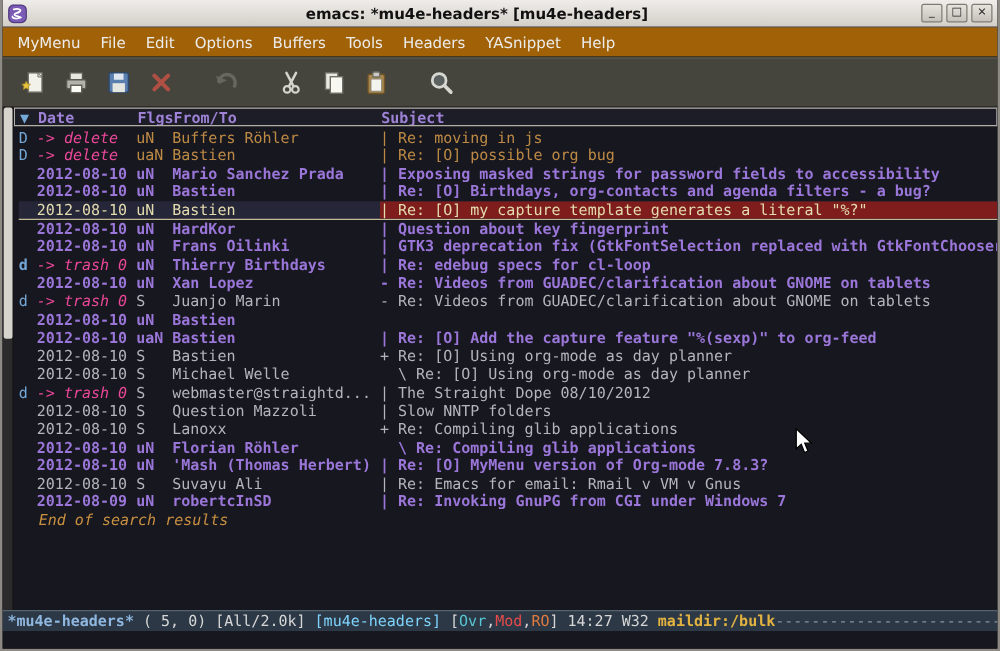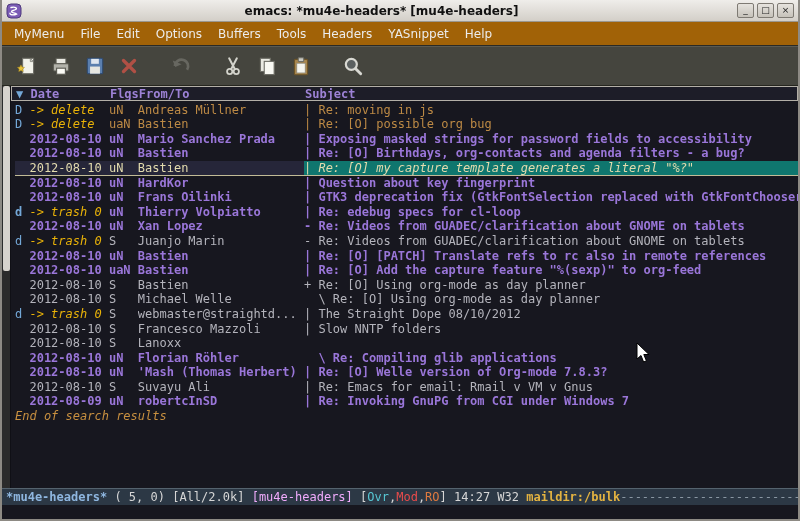--- a/index.html
+++ b/index.html
@@ -46,31 +46,31 @@
   .rows{flex:none;padding-left:4px;padding-top:2px;}
   .row{display:flex;height:14.6px;line-height:14.6px;white-space:pre;overflow:hidden;}
   .c-mark{width:2ch;flex:none;color:#74a8d8;}
   .c-date{width:11ch;flex:none;}
   .c-flags{width:4ch;flex:none;}
   .c-from{width:23ch;flex:none;overflow:hidden;}
   .c-subj{flex:1;overflow:hidden;}
   .row.unread{color:#9a76d9;font-weight:bold;}
   .row.read{color:#b4b4bc;}
   .row.deleted{color:#bd8a45;}
-  .row.deleted .c-date,.c-date.action{color:#eab308;font-style:italic;font-weight:normal;}
+  .row.deleted .c-date,.c-date.action{color:#ec4899;font-style:italic;font-weight:normal;}
   .row.current{color:#e3dbae;background:#262639;border-bottom:1px solid #c2bb96;}
-  .row.current .c-subj{background:#0f766e;font-style:italic;}
-  .end-line{padding-left:4px;margin-top:0;color:#c89040;font-style:italic;height:14.6px;line-height:14.6px;}
+  .row.current .c-subj{background:#7f1d1d;}
+  .end-line{padding-left:20px;margin-top:0;color:#c89040;font-style:italic;height:14.6px;line-height:14.6px;}
   
   .modeline{height:17px;flex:none;background:#2c3845;border-top:1px solid #55636e;
     font-family:"DejaVu Sans Mono",monospace;font-size:12px;line-height:16px;
     display:flex;padding:0 4px;white-space:pre;overflow:hidden;color:#d6d6d6;}
   .ml-buffer{color:#8fb7e0;font-weight:bold;text-align:right;}
   .ml-plain{color:#d6d6d6;}
-  .ml-mode{color:#f0abfc;}
+  .ml-mode{color:#7dd3fc;}
   .ml-ovr{color:#57c7d4;}
   .ml-mod{color:#e84b4b;font-weight:normal;}
   .ml-ro{color:#e07a3f;}
   .ml-folder{color:#e3b341;font-weight:bold;}
   .ml-dashes{color:#8a97a3;}
   .echo-area{height:14px;flex:none;background:#17171f;}
   
   .mouse-cursor{position:absolute;left:634px;top:342px;pointer-events:none;}
 </style>
 </head>
@@ -190,39 +190,39 @@
     </div>
     <div class="buffer">
       <div class="header-line row">
         <span class="c-mark">▼</span>
         <span class="c-date">Date</span>
         <span class="c-flags">Flgs</span>
         <span class="c-from">From/To</span>
         <span class="c-subj">Subject</span>
       </div>
       <div class="rows" id="rows">
-          <div class="row deleted"><span class="c-mark">D</span><span class="c-date action">-&gt; delete</span><span class="c-flags">uN</span><span class="c-from">Andreas Müllner</span><span class="c-subj">| Re: moving in js</span></div>
+          <div class="row deleted"><span class="c-mark">D</span><span class="c-date action">-&gt; delete</span><span class="c-flags">uN</span><span class="c-from">Buffers Röhler</span><span class="c-subj">| Re: moving in js</span></div>
           <div class="row deleted"><span class="c-mark">D</span><span class="c-date action">-&gt; delete</span><span class="c-flags">uaN</span><span class="c-from">Bastien</span><span class="c-subj">| Re: [O] possible org bug</span></div>
           <div class="row unread"><span class="c-mark"></span><span class="c-date">2012-08-10</span><span class="c-flags">uN</span><span class="c-from">Mario Sanchez Prada</span><span class="c-subj">| Exposing masked strings for password fields to accessibility</span></div>
           <div class="row unread"><span class="c-mark"></span><span class="c-date">2012-08-10</span><span class="c-flags">uN</span><span class="c-from">Bastien</span><span class="c-subj">| Re: [O] Birthdays, org-contacts and agenda filters - a bug?</span></div>
           <div class="row current"><span class="c-mark"></span><span class="c-date">2012-08-10</span><span class="c-flags">uN</span><span class="c-from">Bastien</span><span class="c-subj">| Re: [O] my capture template generates a literal "%?"</span></div>
           <div class="row unread"><span class="c-mark"></span><span class="c-date">2012-08-10</span><span class="c-flags">uN</span><span class="c-from">HardKor</span><span class="c-subj">| Question about key fingerprint</span></div>
           <div class="row unread"><span class="c-mark"></span><span class="c-date">2012-08-10</span><span class="c-flags">uN</span><span class="c-from">Frans Oilinki</span><span class="c-subj">| GTK3 deprecation fix (GtkFontSelection replaced with GtkFontChooser)</span></div>
-          <div class="row unread"><span class="c-mark">d</span><span class="c-date action">-&gt; trash 0</span><span class="c-flags">uN</span><span class="c-from">Thierry Volpiatto</span><span class="c-subj">| Re: edebug specs for cl-loop</span></div>
+          <div class="row unread"><span class="c-mark">d</span><span class="c-date action">-&gt; trash 0</span><span class="c-flags">uN</span><span class="c-from">Thierry Birthdays</span><span class="c-subj">| Re: edebug specs for cl-loop</span></div>
           <div class="row unread"><span class="c-mark"></span><span class="c-date">2012-08-10</span><span class="c-flags">uN</span><span class="c-from">Xan Lopez</span><span class="c-subj">- Re: Videos from GUADEC/clarification about GNOME on tablets</span></div>
           <div class="row read"><span class="c-mark">d</span><span class="c-date action">-&gt; trash 0</span><span class="c-flags">S</span><span class="c-from">Juanjo Marin</span><span class="c-subj">- Re: Videos from GUADEC/clarification about GNOME on tablets</span></div>
-          <div class="row unread"><span class="c-mark"></span><span class="c-date">2012-08-10</span><span class="c-flags">uN</span><span class="c-from">Bastien</span><span class="c-subj">| Re: [O] [PATCH] Translate refs to rc also in remote references</span></div>
+          <div class="row unread"><span class="c-mark"></span><span class="c-date">2012-08-10</span><span class="c-flags">uN</span><span class="c-from">Bastien</span></div>
           <div class="row unread"><span class="c-mark"></span><span class="c-date">2012-08-10</span><span class="c-flags">uaN</span><span class="c-from">Bastien</span><span class="c-subj">| Re: [O] Add the capture feature "%(sexp)" to org-feed</span></div>
           <div class="row read"><span class="c-mark"></span><span class="c-date">2012-08-10</span><span class="c-flags">S</span><span class="c-from">Bastien</span><span class="c-subj">+ Re: [O] Using org-mode as day planner</span></div>
           <div class="row read"><span class="c-mark"></span><span class="c-date">2012-08-10</span><span class="c-flags">S</span><span class="c-from">Michael Welle</span><span class="c-subj">  \ Re: [O] Using org-mode as day planner</span></div>
           <div class="row read"><span class="c-mark">d</span><span class="c-date action">-&gt; trash 0</span><span class="c-flags">S</span><span class="c-from">webmaster@straightd...</span><span class="c-subj">| The Straight Dope 08/10/2012</span></div>
-          <div class="row read"><span class="c-mark"></span><span class="c-date">2012-08-10</span><span class="c-flags">S</span><span class="c-from">Francesco Mazzoli</span><span class="c-subj">| Slow NNTP folders</span></div>
-          <div class="row read"><span class="c-mark"></span><span class="c-date">2012-08-10</span><span class="c-flags">S</span><span class="c-from">Lanoxx</span></div>
+          <div class="row read"><span class="c-mark"></span><span class="c-date">2012-08-10</span><span class="c-flags">S</span><span class="c-from">Question Mazzoli</span><span class="c-subj">| Slow NNTP folders</span></div>
+          <div class="row read"><span class="c-mark"></span><span class="c-date">2012-08-10</span><span class="c-flags">S</span><span class="c-from">Lanoxx</span><span class="c-subj">+ Re: Compiling glib applications</span></div>
           <div class="row unread"><span class="c-mark"></span><span class="c-date">2012-08-10</span><span class="c-flags">uN</span><span class="c-from">Florian Röhler</span><span class="c-subj">  \ Re: Compiling glib applications</span></div>
-          <div class="row unread"><span class="c-mark"></span><span class="c-date">2012-08-10</span><span class="c-flags">uN</span><span class="c-from">'Mash (Thomas Herbert)</span><span class="c-subj">| Re: [O] Welle version of Org-mode 7.8.3?</span></div>
+          <div class="row unread"><span class="c-mark"></span><span class="c-date">2012-08-10</span><span class="c-flags">uN</span><span class="c-from">'Mash (Thomas Herbert)</span><span class="c-subj">| Re: [O] MyMenu version of Org-mode 7.8.3?</span></div>
           <div class="row read"><span class="c-mark"></span><span class="c-date">2012-08-10</span><span class="c-flags">S</span><span class="c-from">Suvayu Ali</span><span class="c-subj">| Re: Emacs for email: Rmail v VM v Gnus</span></div>
           <div class="row unread"><span class="c-mark"></span><span class="c-date">2012-08-09</span><span class="c-flags">uN</span><span class="c-from">robertcInSD</span><span class="c-subj">| Re: Invoking GnuPG from CGI under Windows 7</span></div>
         </div>
       <div class="end-line">End of search results</div>
     </div>
   </div>
 
   <div class="modeline" id="modeline"><span class="ml-buffer">*mu4e-headers*</span><span class="ml-plain"> ( 5, 0) [All/2.0k] </span><span class="ml-mode">[mu4e-headers]</span><span class="ml-plain"> [</span><span class="ml-ovr">Ovr</span><span class="ml-plain">,</span><span class="ml-mod">Mod</span><span class="ml-plain">,</span><span class="ml-ro">RO</span><span class="ml-plain">] </span><span class="ml-plain">14:27 W32 </span><span class="ml-folder">maildir:/bulk</span><span class="ml-dashes">----------------------------------------</span></div>
   <div class="echo-area"></div>
 

